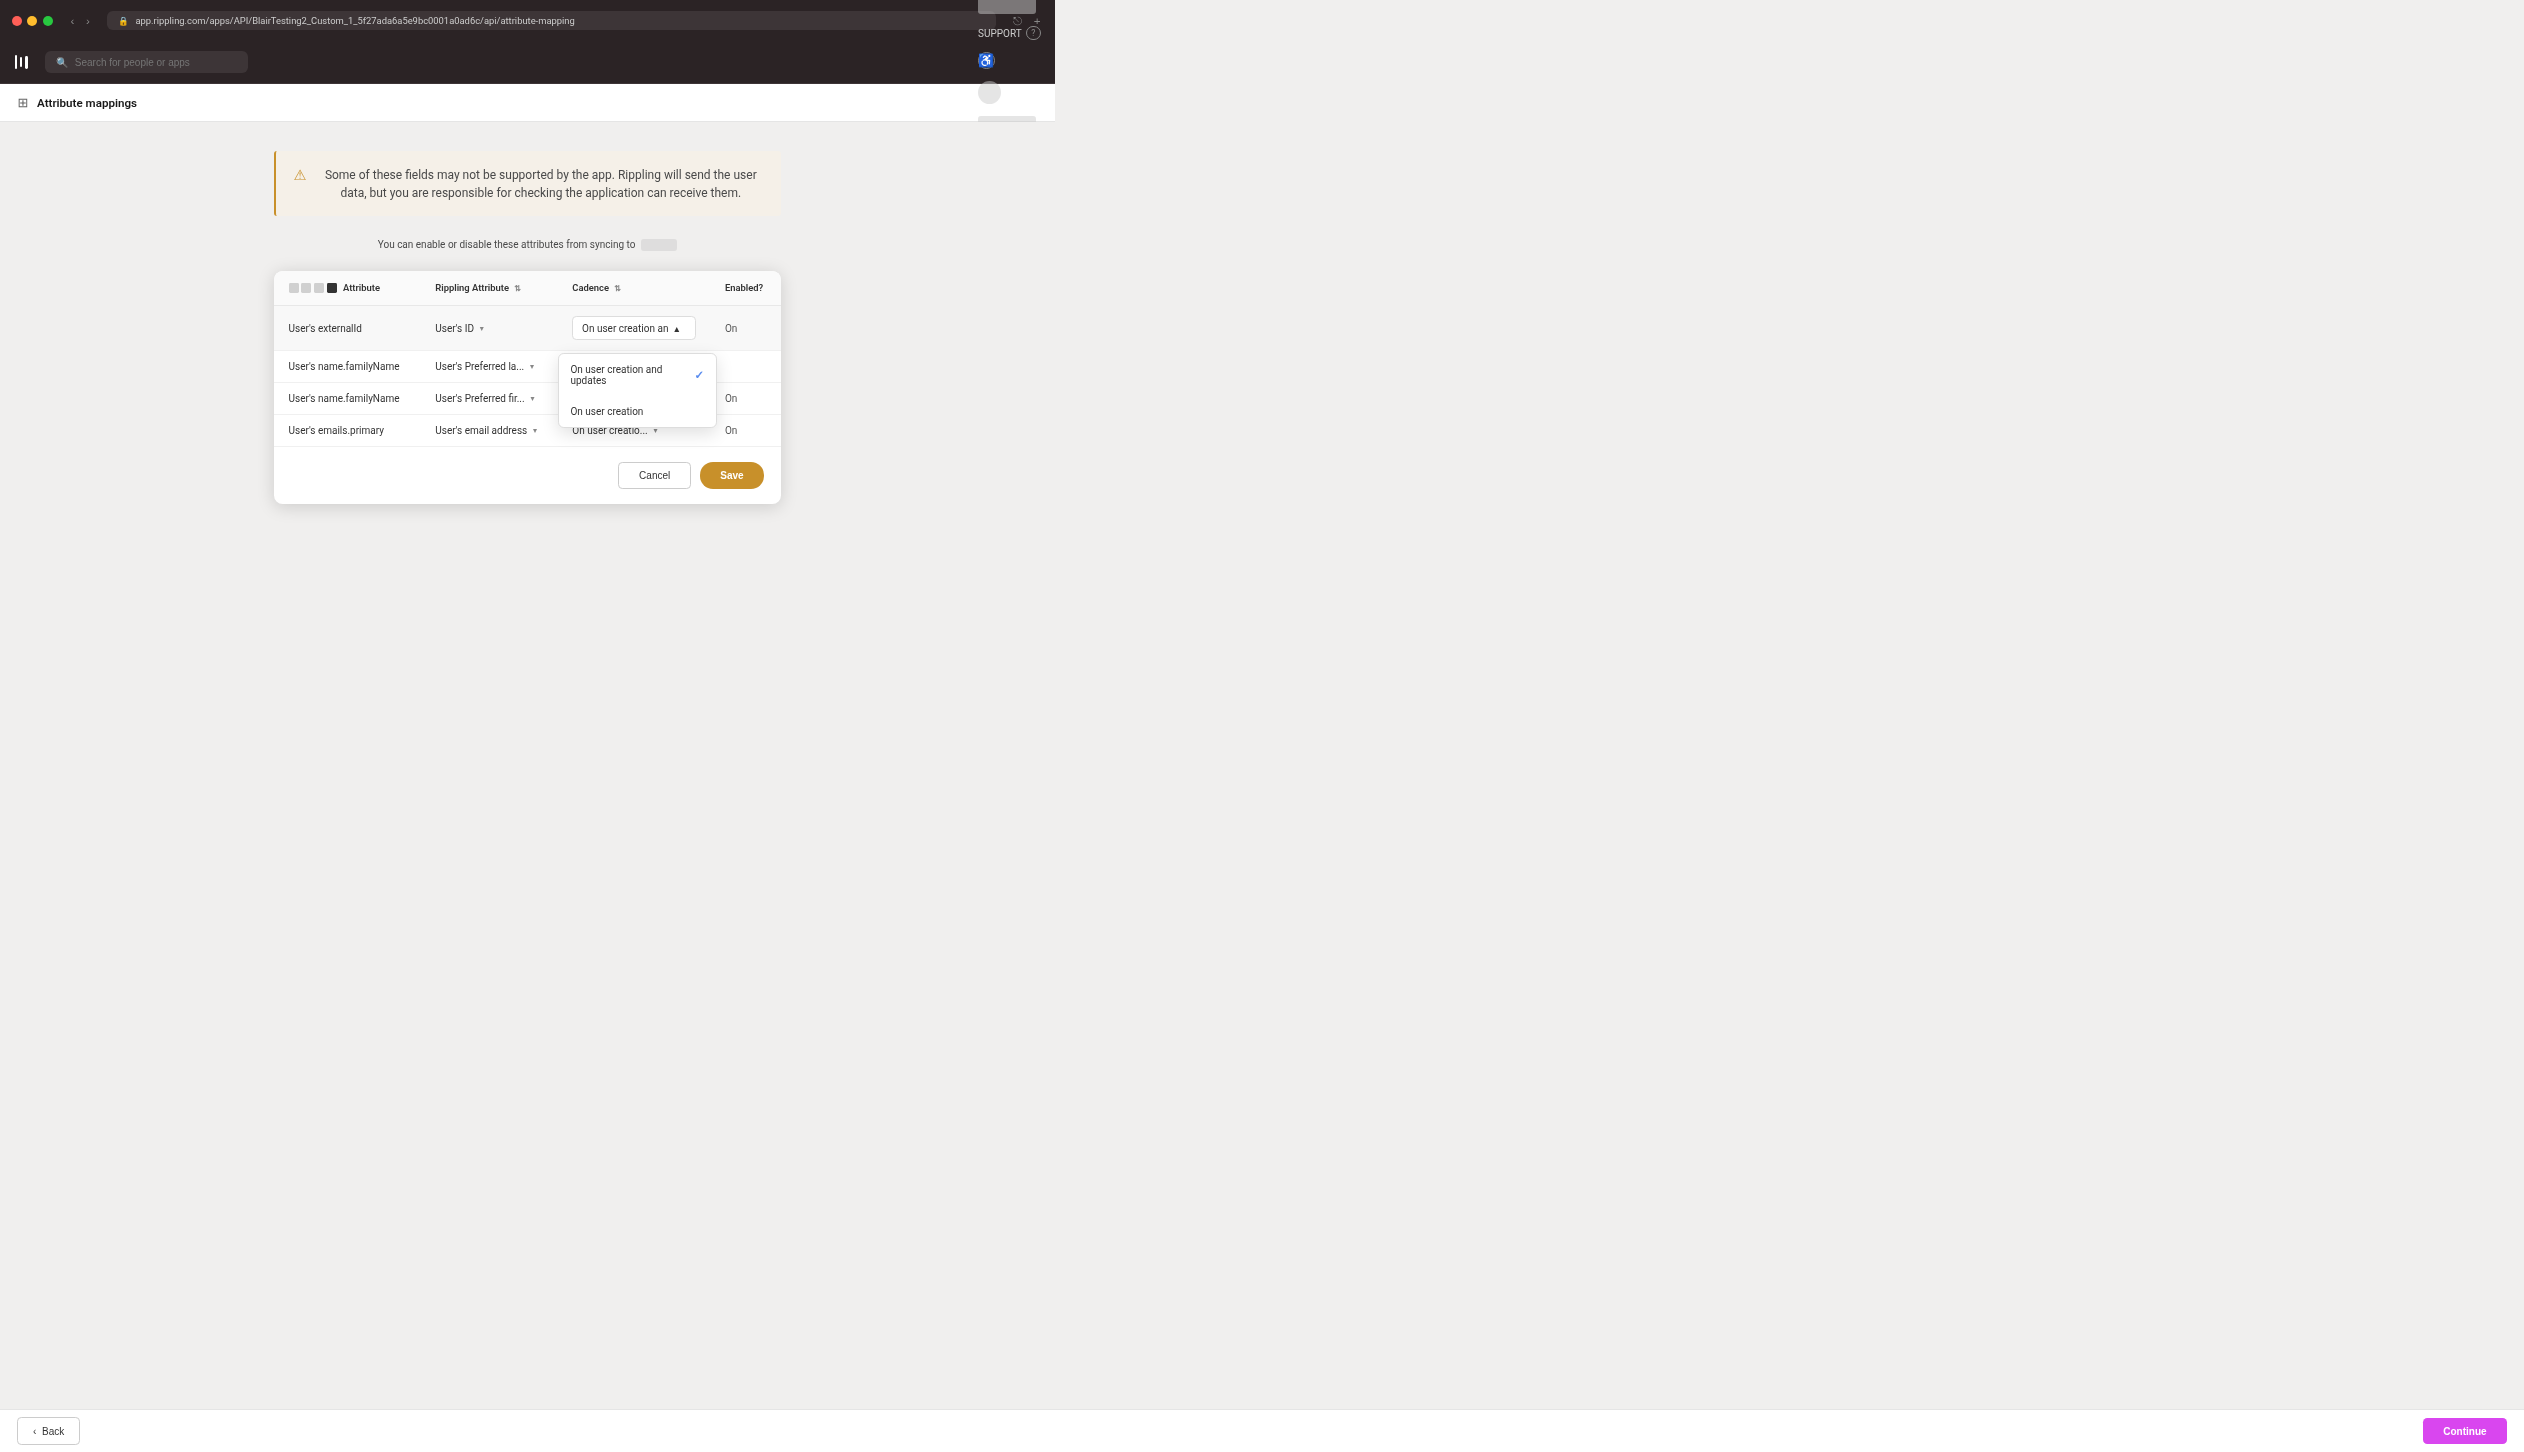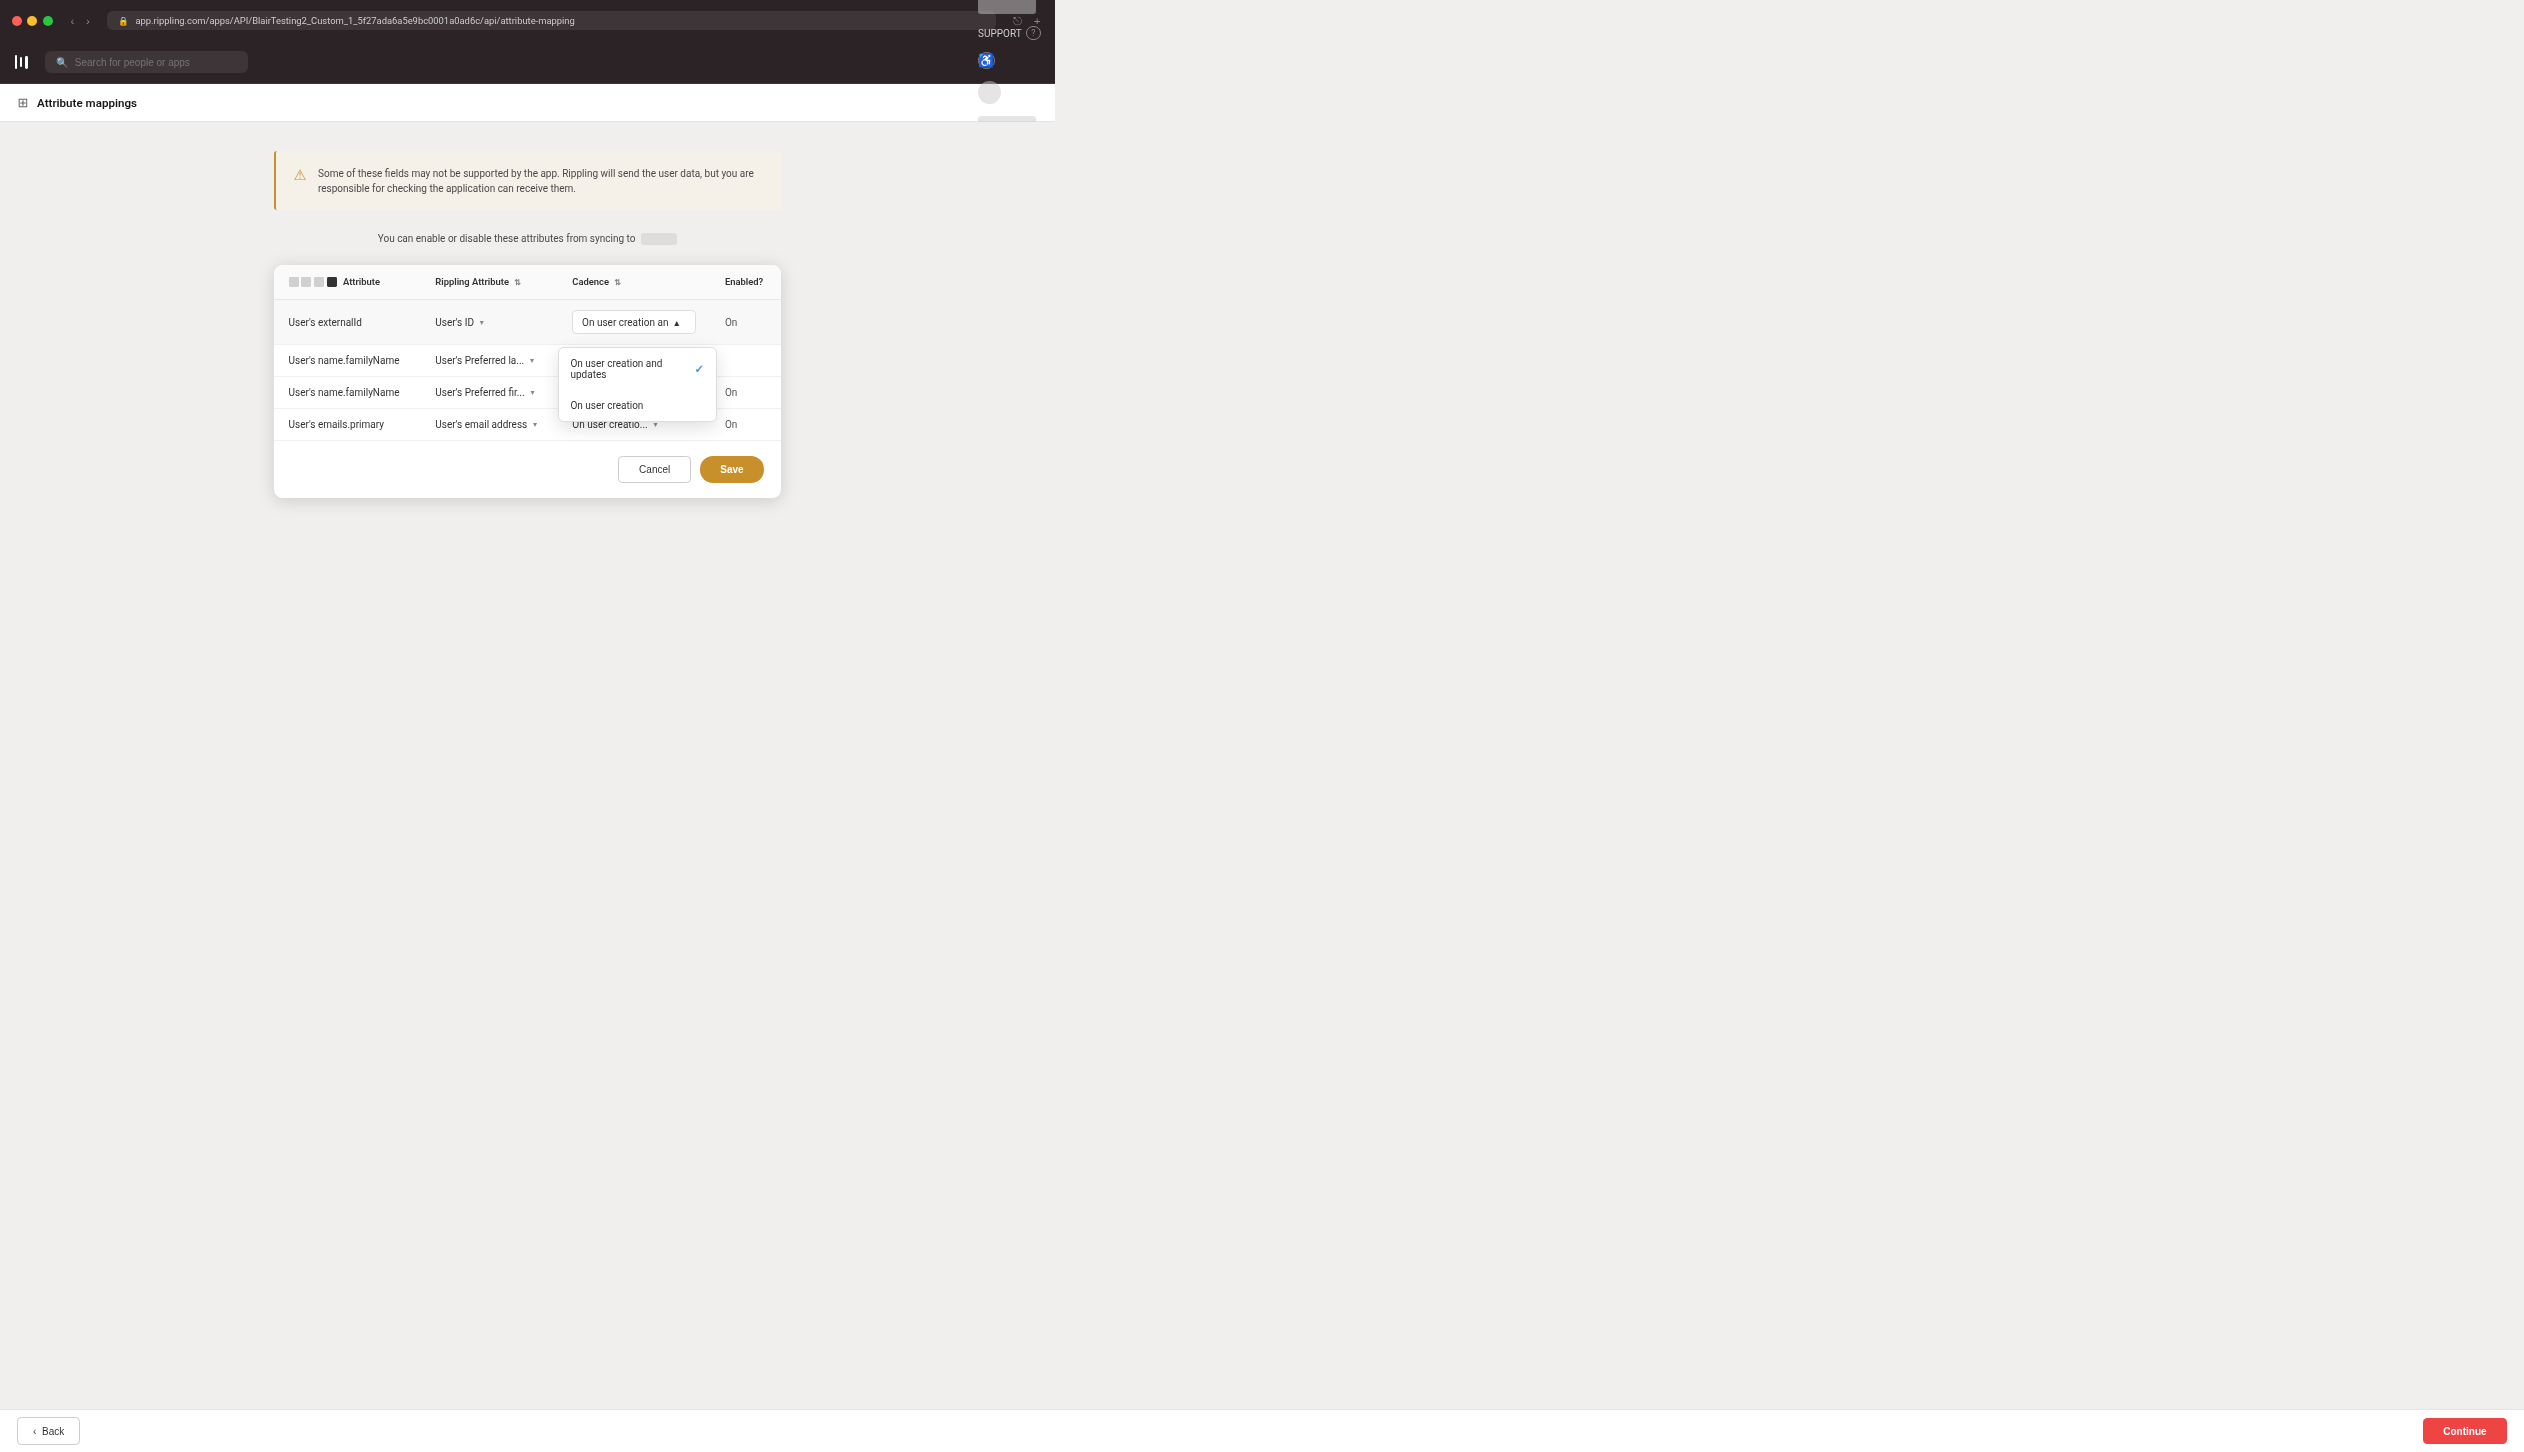--- a/index.html
+++ b/index.html
@@ -201,22 +201,23 @@
 
     .warning-icon {
       color: #c8902a;
       font-size: 14.5px;
       flex-shrink: 0;
       margin-top: 1.4px;
     }
 
     .warning-text {
       color: #4a4a4a;
-      font-size: 10px;
+      font-size: 12px;
       line-height: 1.5;
+      text-align: center;
     }
 
     
     .sync-text {
       color: #4a4a4a;
       font-size: 10px;
       margin-bottom: 20px;
       display: flex;
       gap: 5.8px;
     }
@@ -428,21 +429,21 @@
       padding: 7.2px 14.5px;
       font-size: 10px;
       color: #333;
       cursor: pointer;
       display: flex;
       align-items: center;
       gap: 5.8px;
     }
 
     .continue-btn {
-      background: #ef4444;
+      background: #d946ef;
       border: none;
       border-radius: 4.3px;
       padding: 7.2px 20px;
       font-size: 10px;
       color: #fff;
       cursor: pointer;
       font-weight: 600;
     }
 
     

